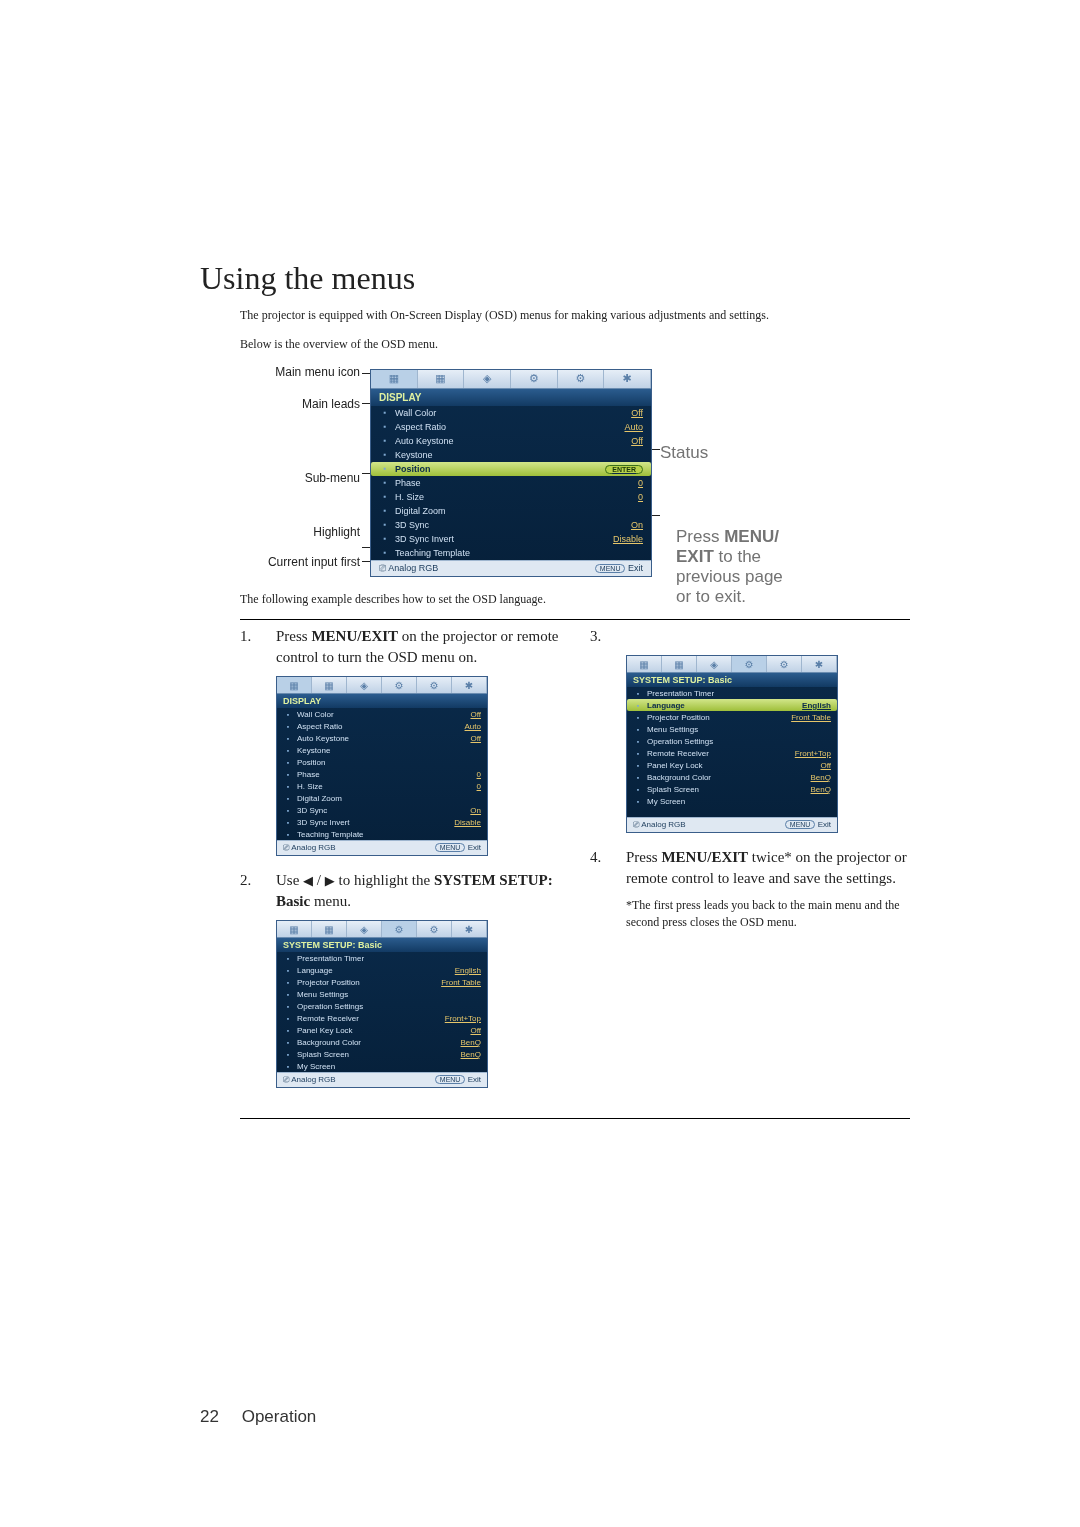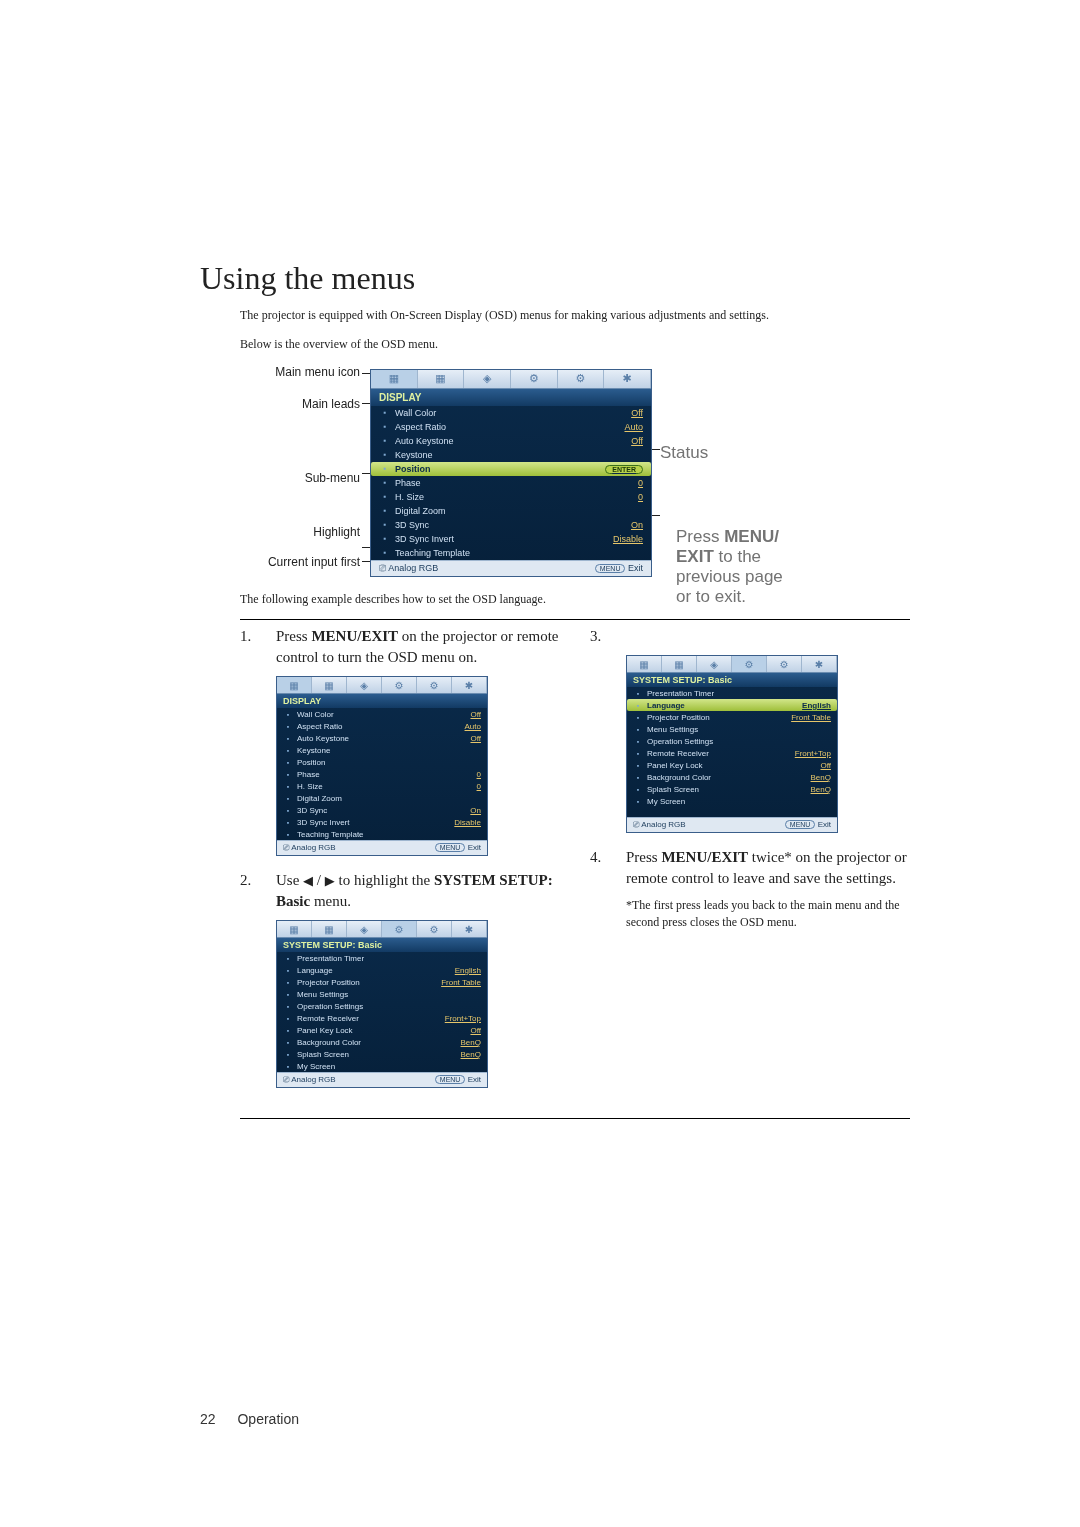--- a/index.html
+++ b/index.html
@@ -162,21 +162,21 @@
     font-size: 12px;
     line-height: 1.35;
     margin-left: 36px;
     margin-top: 6px;
   }
   .page-footer {
     position: absolute;
     bottom: 100px;
     left: 200px;
     font-family: Arial, sans-serif;
-    font-size: 14px;
+    font-size: 17px;
     color: #333;
   }
   .page-footer .pn { margin-right: 18px; }
   .arrow { font-family: Arial, sans-serif; font-size: 13px; }
   .leadline {
     position: absolute;
     background: #222;
     height: 1px;
   }
 </style>

